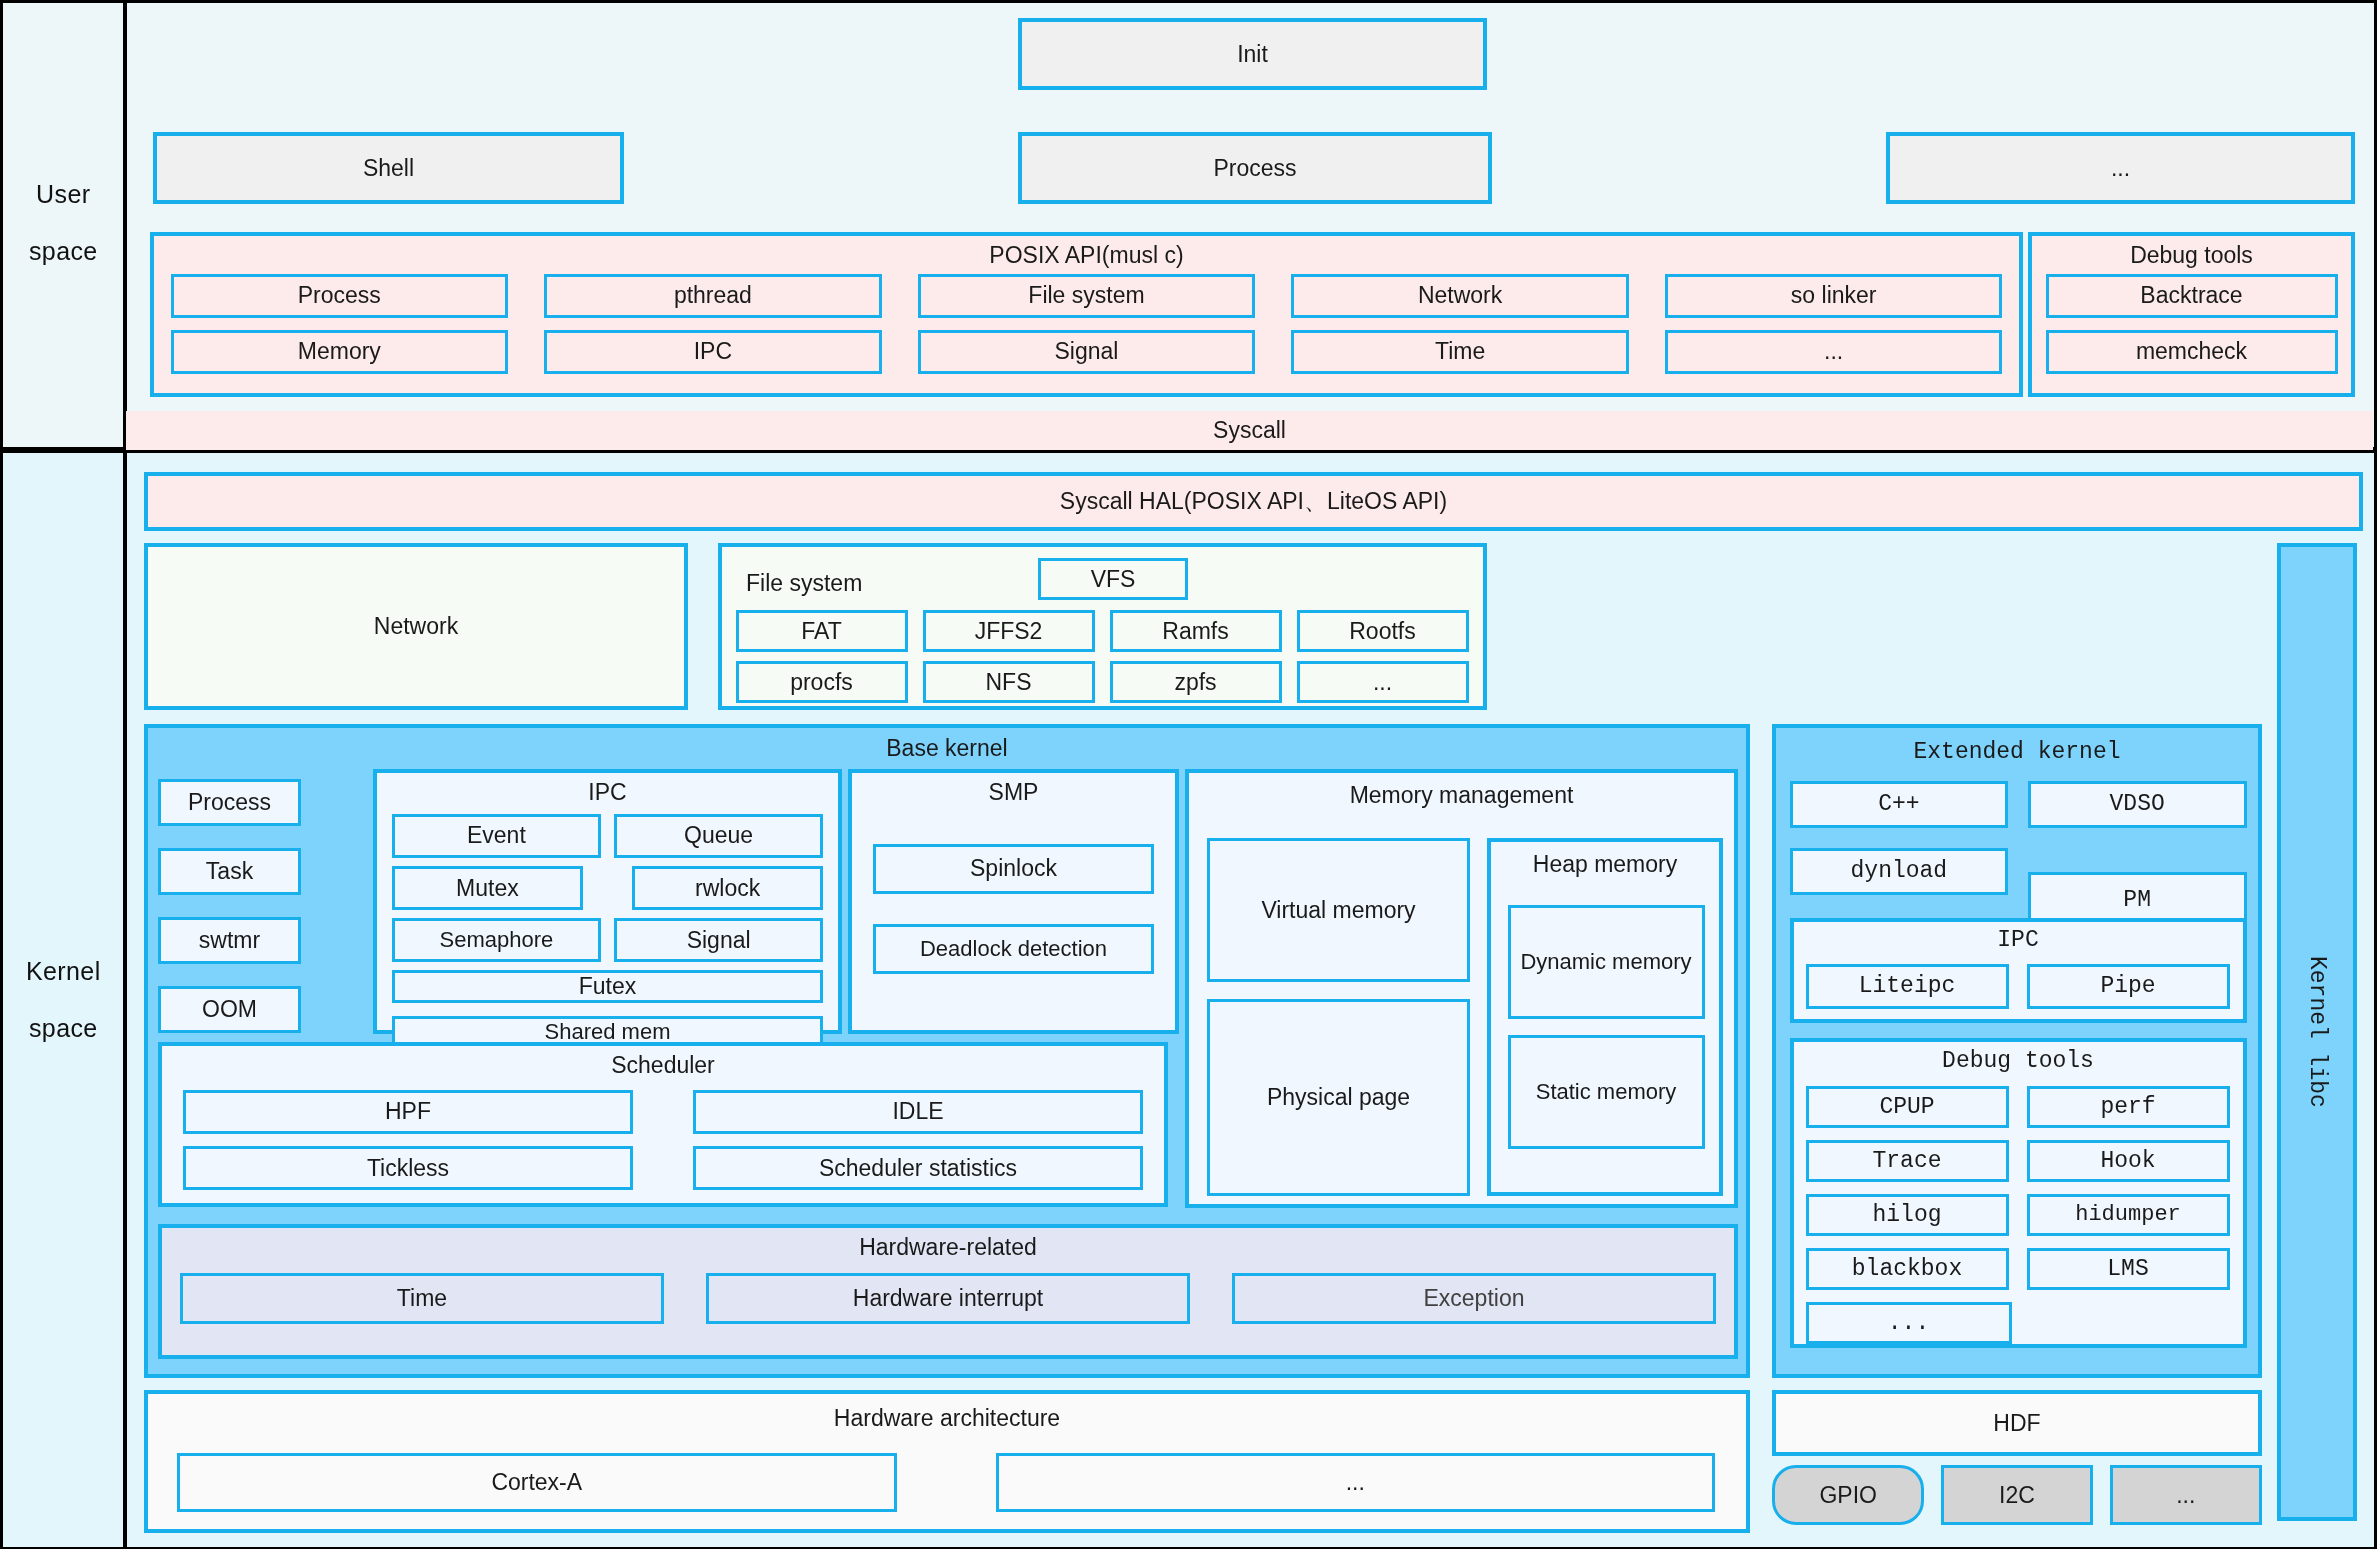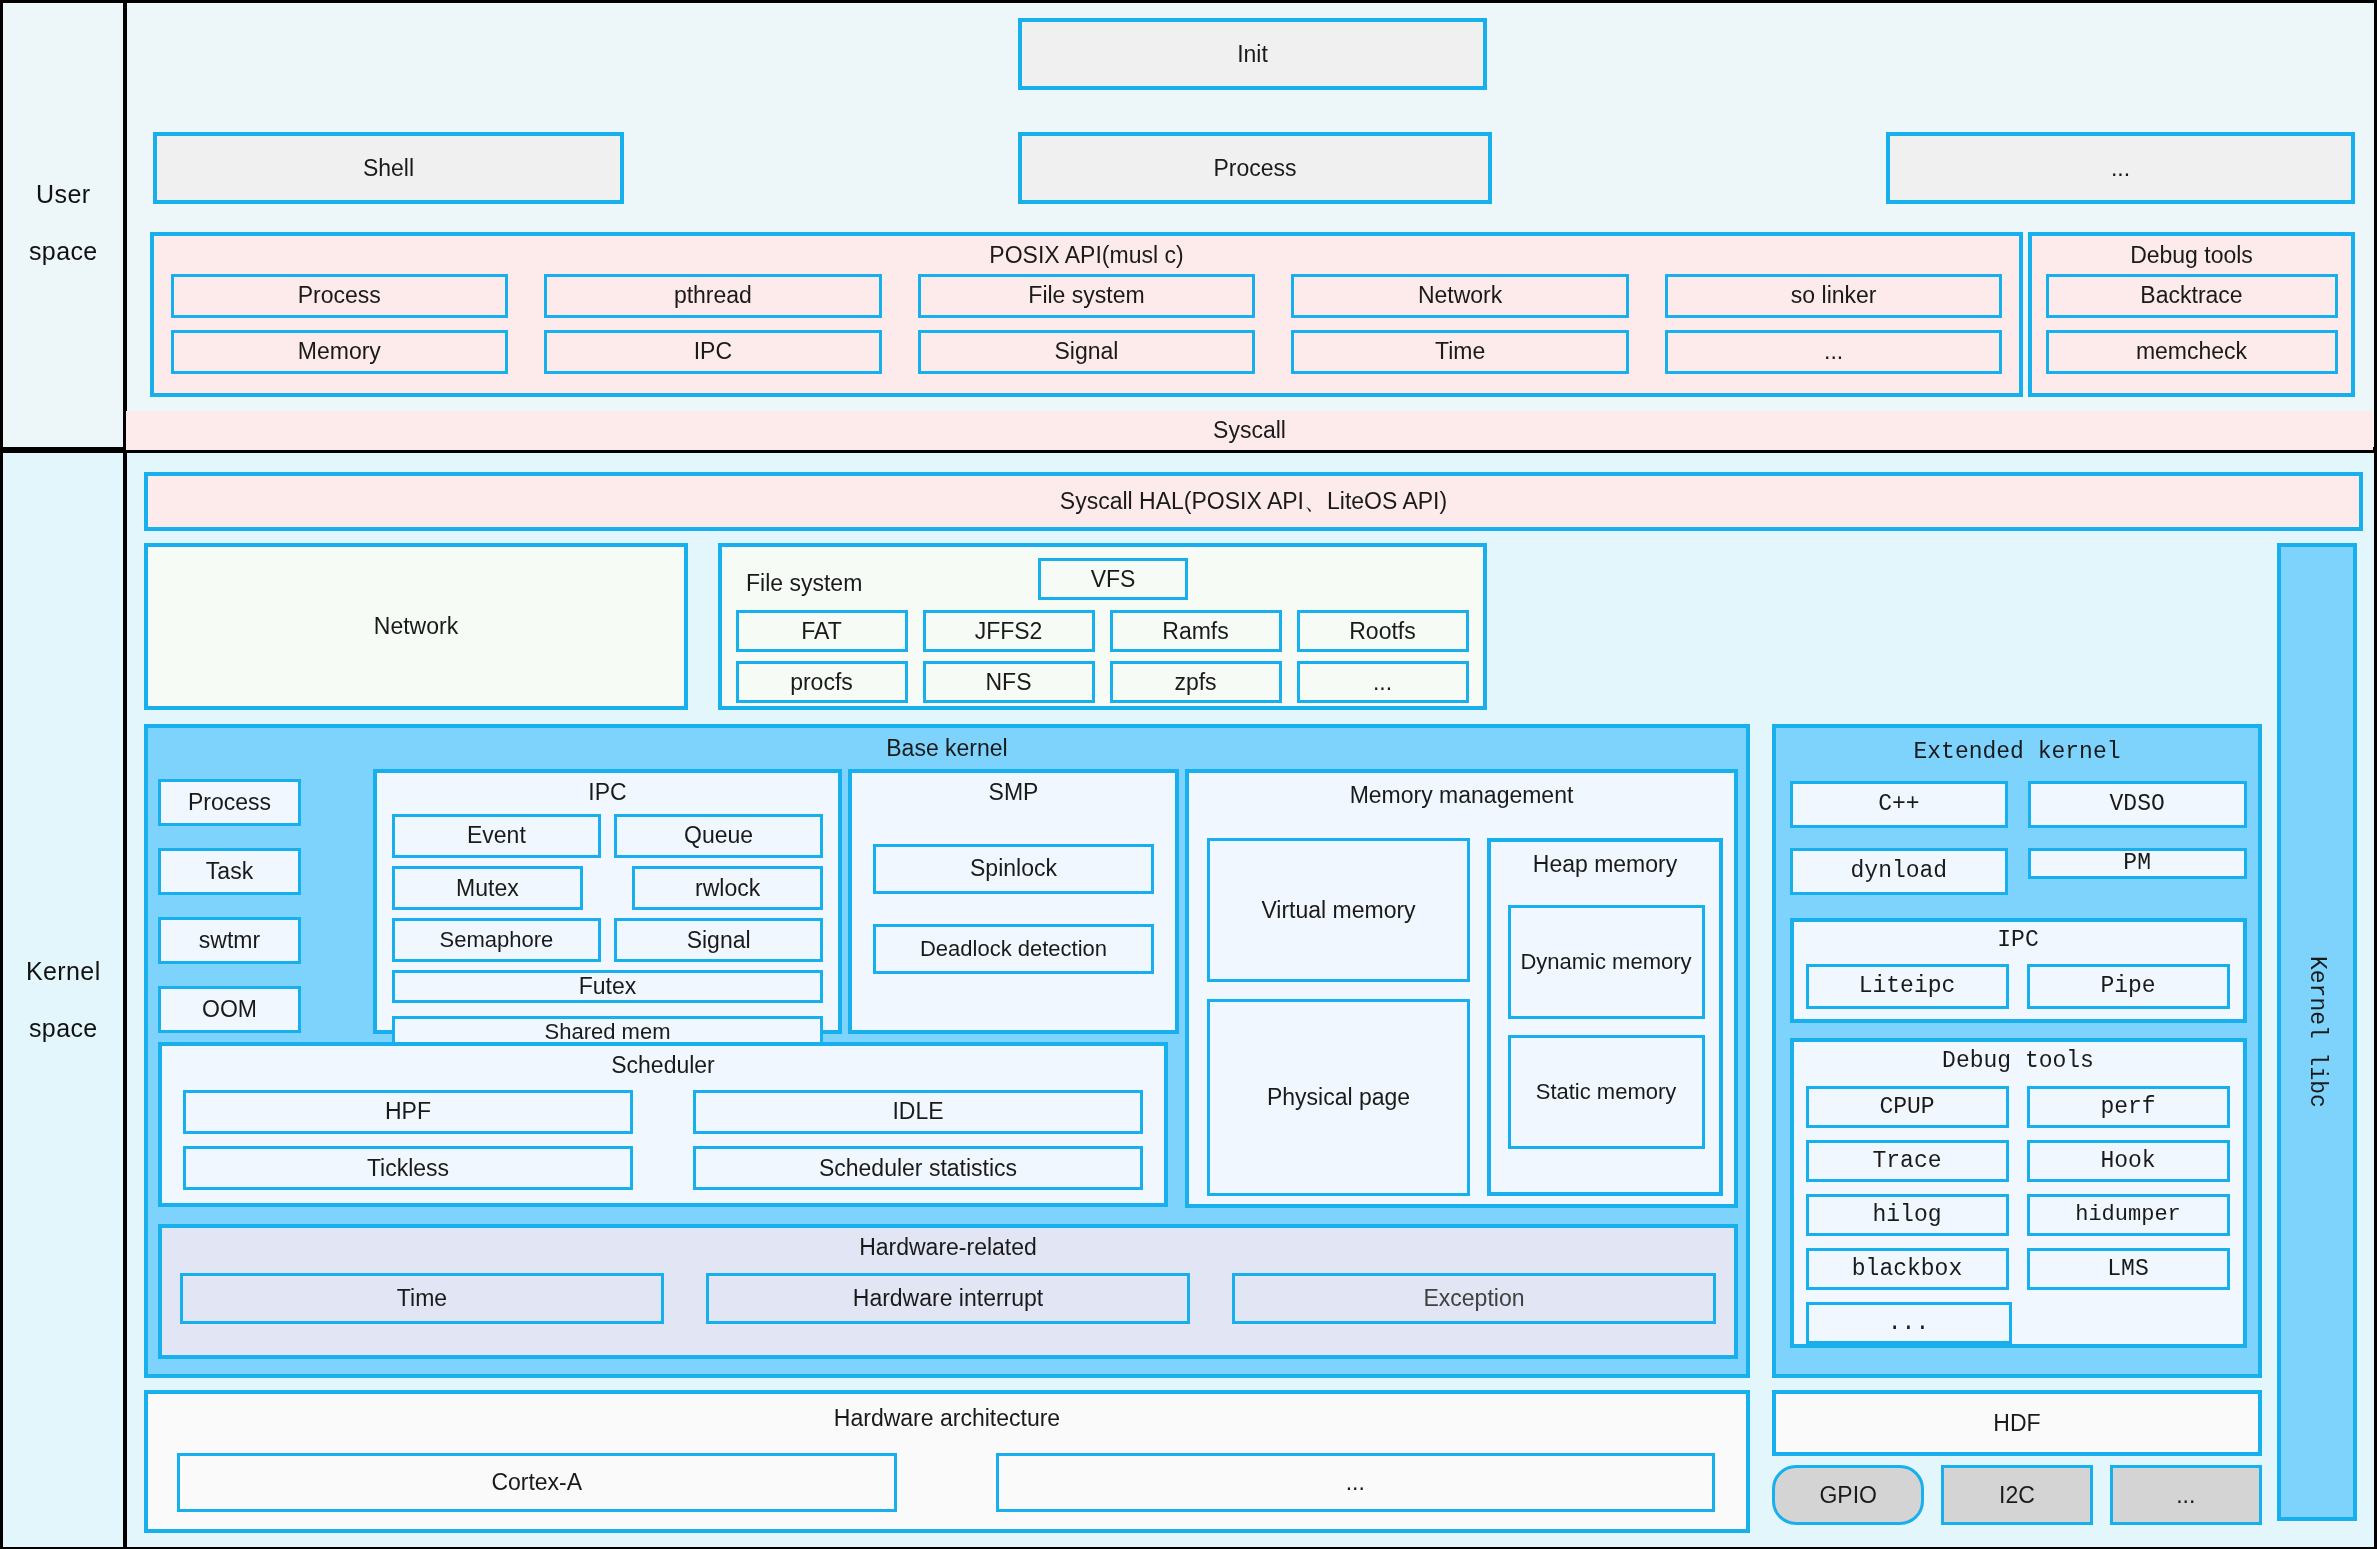--- a/index.html
+++ b/index.html
@@ -311,21 +311,21 @@
         <span class="lbl">C++</span>
         </div>
       <div class="bx thin f-blue" style="flex:1;height:47px;">
         <span class="lbl">VDSO</span>
         </div>
     </div>
     <div class="row" style="position:absolute;left:13.5px;top:120px;width:457px;gap:19.6px;">
       <div class="bx thin f-blue" style="flex:1;height:47px;">
         <span class="lbl">dynload</span>
         </div>
-      <div class="bx thin f-blue" style="flex:1;height:31px;">
+      <div class="bx thin f-blue" style="flex:1;height:57px;margin-top:24px;">
         <span class="lbl">PM</span>
         </div>
     </div>
 
     <div class="f-blue" style="position:absolute;left:13.5px;top:190px;width:457px;height:105px;box-sizing:border-box;border:4.5px solid #17b0ed;">
       <div class="hdr" style="position:absolute;left:0;top:4.5px;width:100%;">IPC</div>
       <div class="row" style="position:absolute;left:12px;top:42px;width:424px;gap:18px;">
         <div class="bx thin f-blue" style="flex:1;height:45px;">
           <span class="lbl">Liteipc</span>
           </div>

